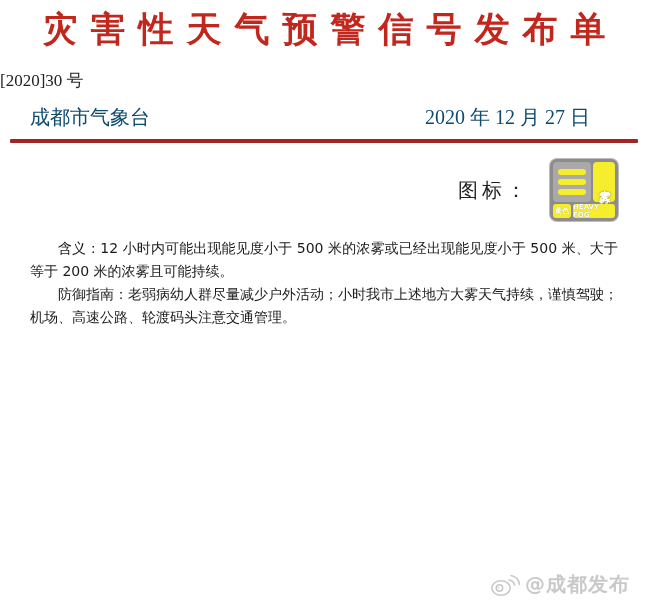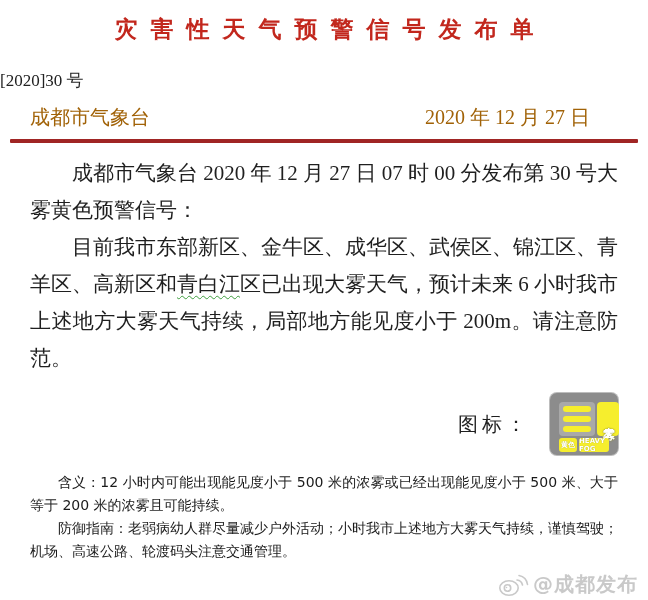--- a/index.html
+++ b/index.html
@@ -19,21 +19,21 @@
     width:648px;height:600px;
     background:#fff;
     overflow:hidden;
     font-family:"Liberation Serif","DejaVu Serif",serif;
     color:var(--body-ink);
   }
   
   .doc-title{
     margin-top:6px;
     text-align:center;
-    font-size:23px;
+    font-size:35px;
     font-weight:bold;
     color:var(--title-red);
     letter-spacing:13px;
     padding-left:13px;  
     line-height:48px;
     white-space:nowrap;
   }
   .doc-number{
     margin-top:15px;
     text-align:left;
@@ -41,21 +41,21 @@
     line-height:24px;
     color:#222;
   }
   .meta-row{
     display:flex;
     justify-content:space-between;
     align-items:baseline;
     margin:9px 58px 0 30px;
     font-size:20px;
     line-height:30px;
-    color:#a16207;
+    color:#0c4a6e;
   }
   .red-rule{
     height:4px;
     background:var(--rule-red);
     margin:7px 10px 0 10px;
     border-radius:1px;
   }
   
   .body-text{
     margin:12px 30px 0 30px;
@@ -81,21 +81,21 @@
   .icon-label{
     font-size:20px;
     margin-left:30px;
     letter-spacing:4px;
   }
   .fog-icon{
     margin-left:20px;
     width:68px;height:62px;
     background:var(--icon-border);
     border-radius:7px;
-    padding:9px;
+    padding:3px;
     display:flex;
     flex-direction:column;
     gap:2px;
     box-shadow:0 0 0 1px #bdbdbd;
   }
   .fog-icon .top{display:flex;gap:2px;flex:1;}
   .fog-symbol{
     flex:1;
     background:var(--icon-gray);
     border-radius:4px;
@@ -150,21 +150,21 @@
     font-family:"DejaVu Sans","Liberation Sans",sans-serif;
     font-size:14px;
     line-height:23px;
     color:#1a1a1a;
     text-align:justify;
   }
   .notes p{text-indent:2em;}
   
   .watermark{
     position:absolute;
-    right:10px;
+    right:18px;
     bottom:2px;
     display:flex;
     align-items:center;
     gap:4px;
     color:var(--watermark-gray);
     font-family:"DejaVu Sans","Liberation Sans",sans-serif;
     font-size:20px;
     font-weight:bold;
     letter-spacing:1px;
     user-select:none;
@@ -180,24 +180,20 @@
 
   <div class="doc-number">[2020]30 号</div>
 
   <div class="meta-row">
     <span>成都市气象台</span>
     <span>2020 年 12 月 27 日</span>
   </div>
 
   <div class="red-rule"></div>
 
-  <div class="body-text">
-    <p>成都市气象台 2020 年 12 月 27 日 07 时 00 分发布第 30 号大雾黄色预警信号：</p>
-    <p><span>目前我市东部新区、金牛区、成华区、武侯区、锦江区、青羊区、高新区和</span><span class="wavy-underline">青白江</span><span>区已出现大雾天气，预计未来 6 小时我市上述地方大雾天气持续，局部地方能见度小于 200m。请注意防范。</span></p>
-  </div>
 
   <div class="icon-row">
     <span class="icon-label">图标：</span>
     <div class="fog-icon">
       <div class="top">
         <div class="fog-symbol">
           <div class="fog-bar"></div>
           <div class="fog-bar"></div>
           <div class="fog-bar"></div>
         </div>

